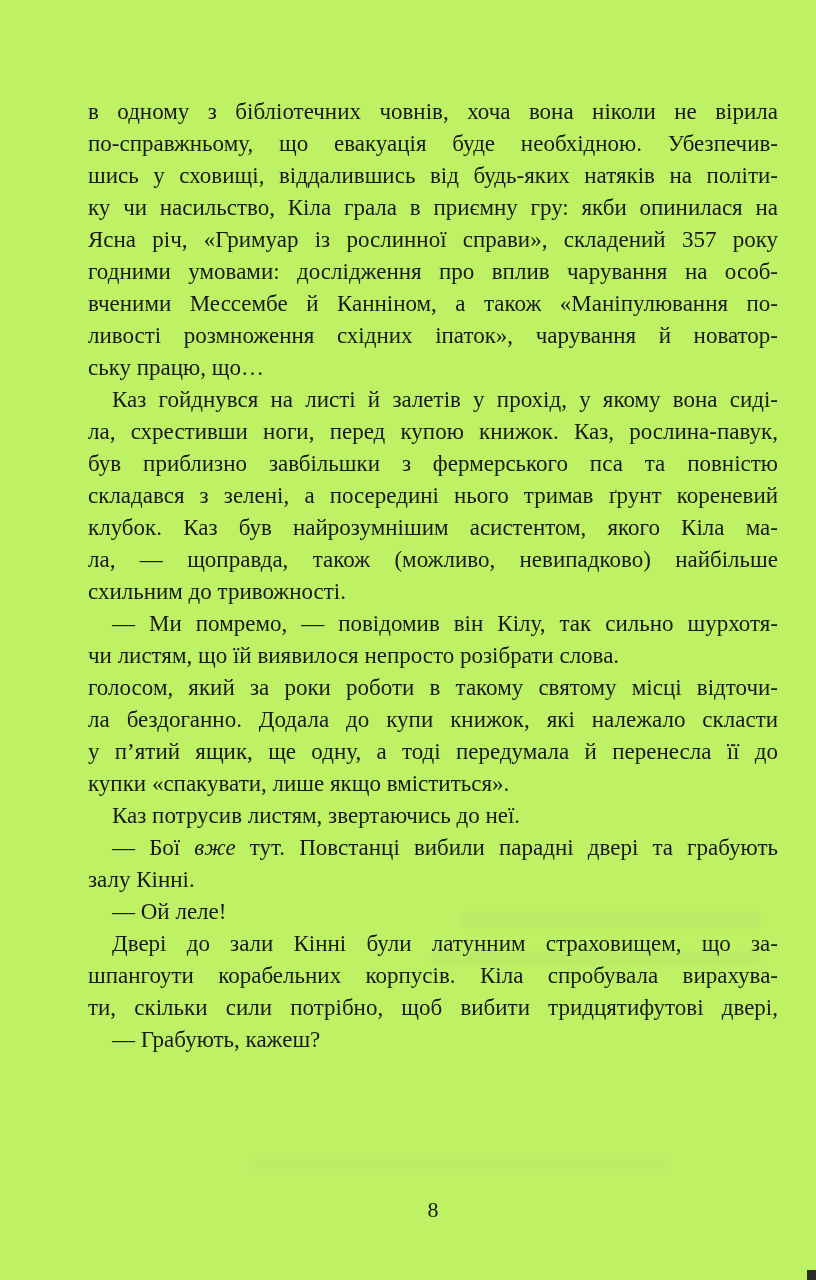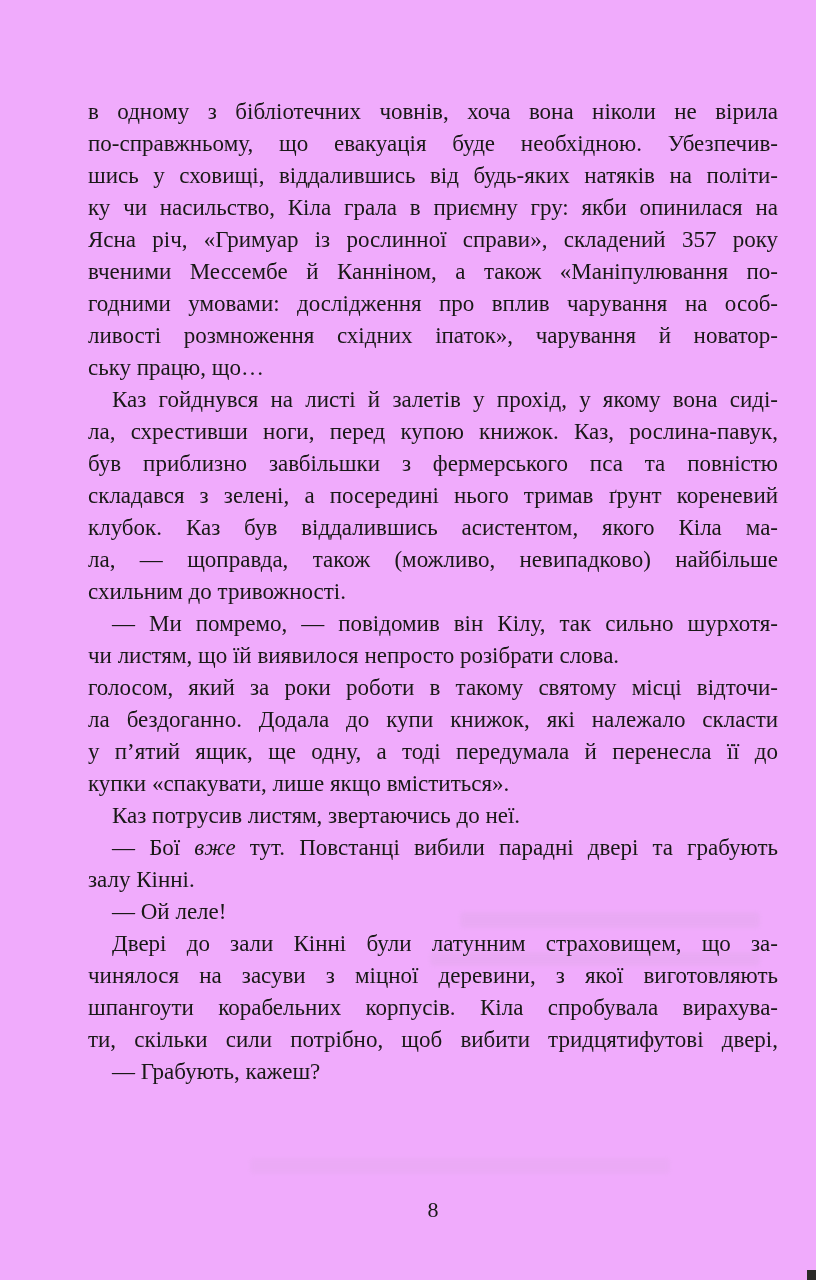--- a/index.html
+++ b/index.html
@@ -1,21 +1,21 @@
 <!DOCTYPE html>
 <html><head>
 <meta charset="utf-8">
 <style>
   html, body { margin: 0; padding: 0; background: #e8e8e8; }
   .page {
     position: relative;
     width: 816px;
     height: 1280px;
     margin: 0 auto;
-    background: #f0abfc;
+    background: #bef264;
     overflow: hidden;
     font-family: "Liberation Serif", "DejaVu Serif", serif;
     color: #191917;
   }
   .text-block {
     position: absolute;
     left: 88px;
     top: 96px;
     width: 690px;
     font-size: 23px;
@@ -65,31 +65,31 @@
 <body>
 
 <div class="page">
   <div class="text-block">
       <div class="para">
         <div class="line"><span>в одному з бібліотечних човнів, хоча вона ніколи не вірила</span></div>
         <div class="line"><span>по-справжньому, що евакуація буде необхідною. Убезпечив-</span></div>
         <div class="line"><span>шись у сховищі, віддалившись від будь-яких натяків на політи-</span></div>
         <div class="line"><span>ку чи насильство, Кіла грала в приємну гру: якби опинилася на</span></div>
         <div class="line"><span>Ясна річ, «Гримуар із рослинної справи», складений 357 року</span></div>
+        <div class="line"><span>годними умовами: дослідження про вплив чарування на особ-</span></div>
         <div class="line"><span>вченими Мессембе й Канніном, а також «Маніпулювання по-</span></div>
-        <div class="line"><span>годними умовами: дослідження про вплив чарування на особ-</span></div>
         <div class="line"><span>ливості розмноження східних іпаток», чарування й новатор-</span></div>
         <div class="line last"><span>ську працю, що…</span></div>
       </div>
       <div class="para">
         <div class="line first"><span>Каз гойднувся на листі й залетів у прохід, у якому вона сиді-</span></div>
         <div class="line"><span>ла, схрестивши ноги, перед купою книжок. Каз, рослина-павук,</span></div>
         <div class="line"><span>був приблизно завбільшки з фермерського пса та повністю</span></div>
         <div class="line"><span>складався з зелені, а посередині нього тримав ґрунт кореневий</span></div>
-        <div class="line"><span>клубок. Каз був віддалившись асистентом, якого Кіла ма-</span></div>
+        <div class="line"><span>клубок. Каз був найрозумнішим асистентом, якого Кіла ма-</span></div>
         <div class="line"><span>ла, — щоправда, також (можливо, невипадково) найбільше</span></div>
         <div class="line last"><span>схильним до тривожності.</span></div>
       </div>
       <div class="para">
         <div class="line first"><span>— Ми помремо, — повідомив він Кілу, так сильно шурхотя-</span></div>
         <div class="line last"><span>чи листям, що їй виявилося непросто розібрати слова.</span></div>
       </div>
       <div class="para">
         <div class="line"><span>голосом, який за роки роботи в такому святому місці відточи-</span></div>
         <div class="line"><span>ла бездоганно. Додала до купи книжок, які належало скласти</span></div>
@@ -101,21 +101,20 @@
       </div>
       <div class="para">
         <div class="line first"><span>— Бої </span><span class="em">вже</span><span> тут. Повстанці вибили парадні двері та грабують</span></div>
         <div class="line last"><span>залу Кінні.</span></div>
       </div>
       <div class="para">
         <div class="line last first"><span>— Ой леле!</span></div>
       </div>
       <div class="para">
         <div class="line first"><span>Двері до зали Кінні були латунним страховищем, що за-</span></div>
-        <div class="line"><span>чинялося на засуви з міцної деревини, з якої виготовляють</span></div>
         <div class="line"><span>шпангоути корабельних корпусів. Кіла спробувала вирахува-</span></div>
         <div class="line"><span>ти, скільки сили потрібно, щоб вибити тридцятифутові двері,</span></div>
       </div>
       <div class="para">
         <div class="line last first"><span>— Грабують, кажеш?</span></div>
       </div>
     </div>
 
   <div class="artifact a1"></div>
   <div class="artifact a2"></div>

